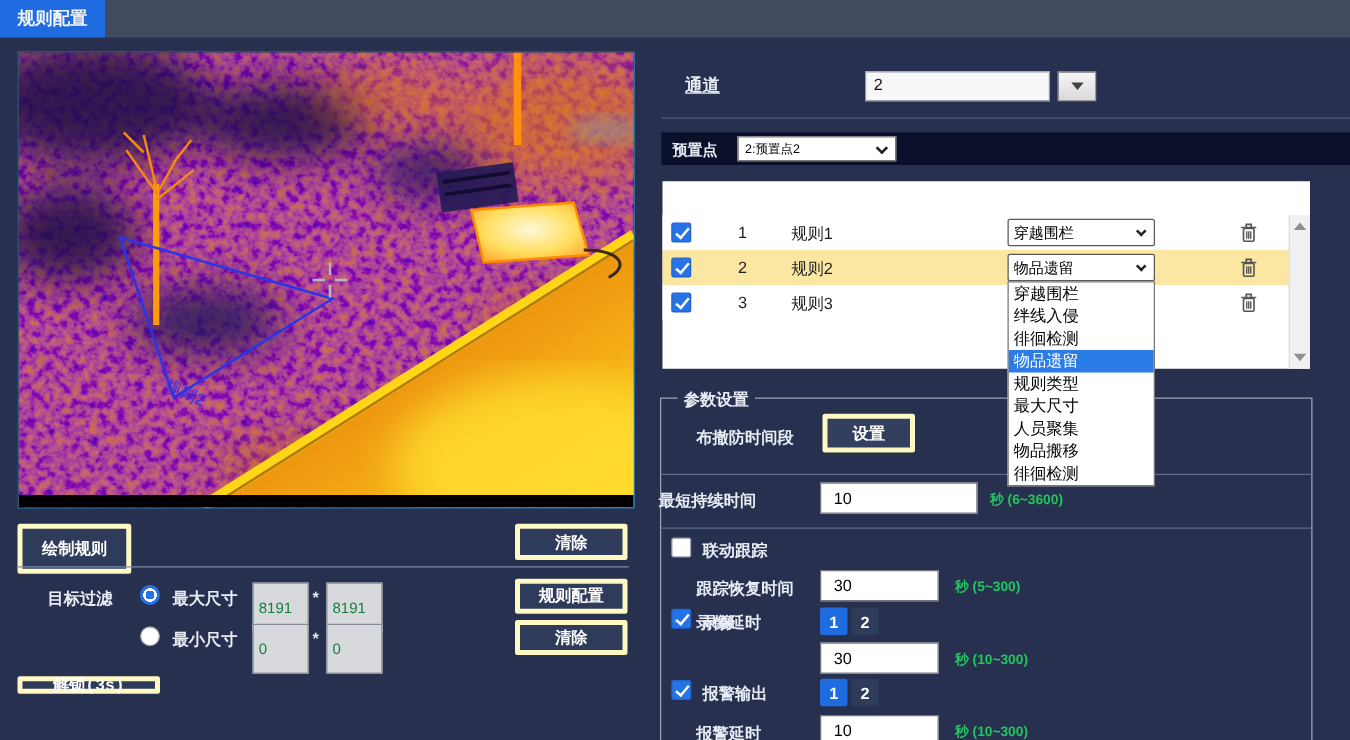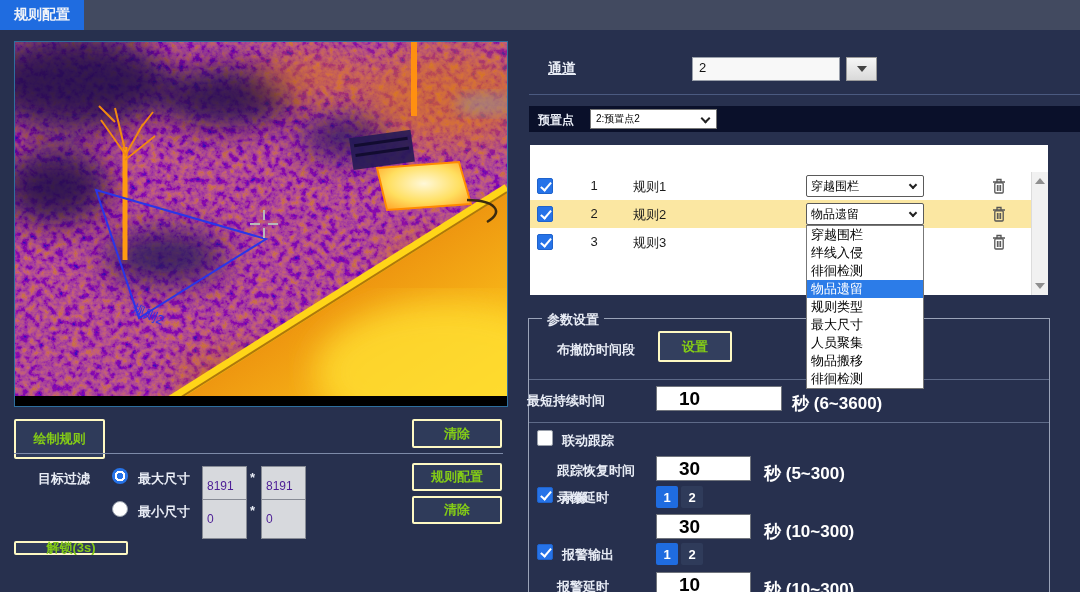--- a/index.html
+++ b/index.html
@@ -9,25 +9,25 @@
 
   
   .tabbar { position:absolute; left:0; top:0; width:1080px; height:30px; background:#424a60; display:flex; }
   .tab { height:30px; display:flex; align-items:center; justify-content:center; color:#f2f4f8; font-size:14px; font-weight:bold; cursor:pointer; }
   .tab.active { background:#1f6ce0; }
 
   
   .preview { position:absolute; left:14px; top:41px; width:494px; height:366px; border:1px solid #2e6f9e; background:#000; }
 
   
-  .btn { position:absolute; background:#2f3b5a; border:2px solid #fef9c3; color:#84cc16; font-size:13px; font-weight:bold; display:flex; align-items:center; justify-content:center; cursor:pointer; border-radius:2px; }
+  .btn { position:absolute; background:#2f3b5a; border:4px solid #fef9c3; color:#ffffff; font-size:13px; font-weight:bold; display:flex; align-items:center; justify-content:center; cursor:pointer; border-radius:2px;font-family:Liberation Mono, monospace; }
   .lbl { position:absolute; color:#e8ecf5; font-size:13px; font-weight:bold; white-space:nowrap; }
-  .unit { position:absolute; color:#ffffff; font-size:17px; font-weight:bold; white-space:nowrap; }
-  .inp-dark { position:absolute; background:#d7d9dd; border:1px solid #878b95; color:#4c1d95; font-size:12px; padding:15px 4px; width:45px; height:40px; }
-  .inp-light { position:absolute; background:#fff; border:1px solid #70747c; color:#000; font-size:19px; padding:0 22px; height:25px;font-weight:bold; }
+  .unit { position:absolute; color:#22c55e; font-size:11px; font-weight:bold; white-space:nowrap; }
+  .inp-dark { position:absolute; background:#d7d9dd; border:1px solid #878b95; color:#15803d; font-size:12px; padding:15px 4px; width:45px; height:40px; }
+  .inp-light { position:absolute; background:#fff; border:1px solid #70747c; color:#000; font-size:13px; padding:0 10px; height:25px; }
 
   .cb { position:absolute; width:16px; height:16px; border-radius:2px; cursor:pointer; }
   .cb.on { background:#2673e8; border:1px solid #1f63cc; }
   .cb.on::after { content:''; position:absolute; left:5px; top:1px; width:4px; height:9px; border:solid #fff; border-width:0 2px 2px 0; transform:rotate(40deg); }
   .cb.off { background:#fff; border:1px solid #9aa0ab; }
 
   .radio { position:absolute; width:16px; height:16px; border-radius:50%; cursor:pointer; }
   .radio.on { background:radial-gradient(circle at 50% 50%, #2673e8 0 3.5px, #ffffff 3.5px 5.5px, #2673e8 5.5px); }
   .radio.off { background:#fff; border:1px solid #98a0ac; }
 

